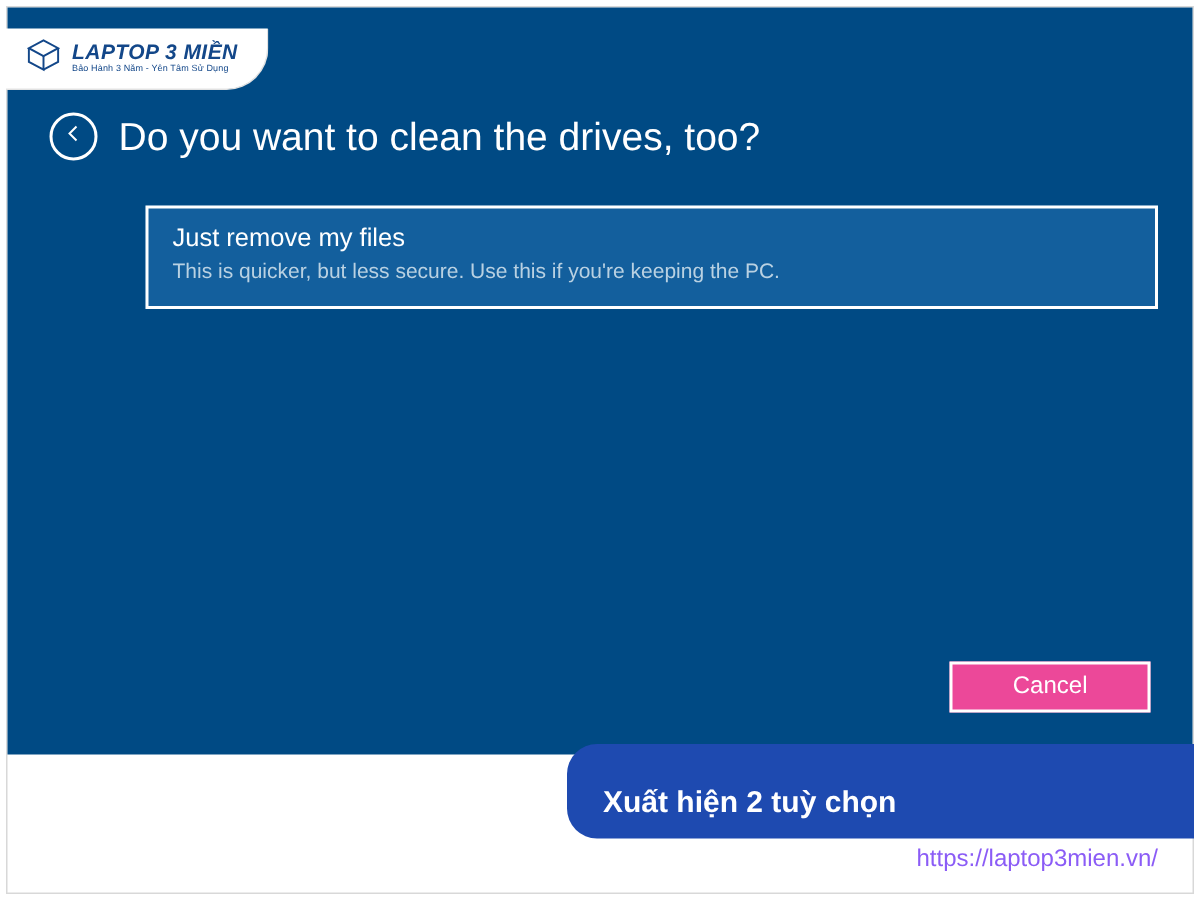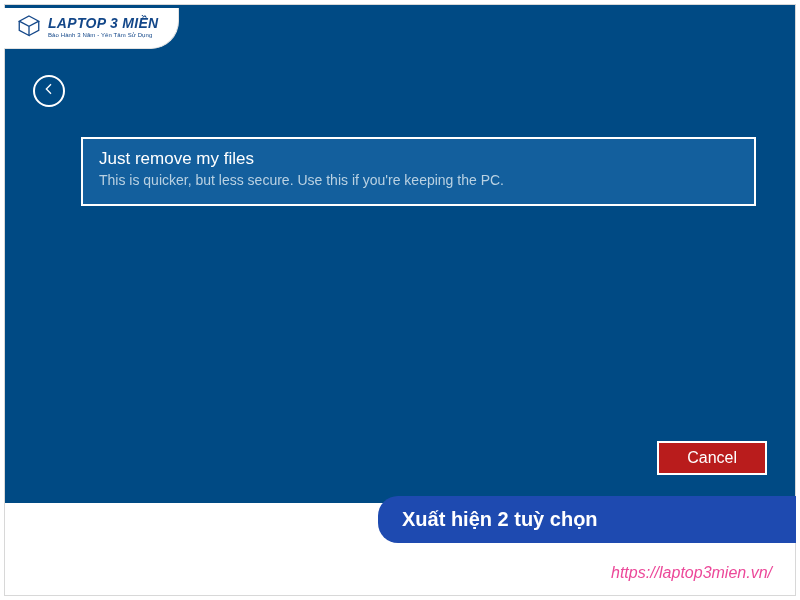--- a/index.html
+++ b/index.html
@@ -11,21 +11,21 @@
   position: relative;
   overflow: hidden;
 }
 .outer-border {
   position: absolute;
   top: 4px; left: 4px; right: 4px; bottom: 4px;
   border: 1px solid #d8d8d8;
 }
 .watermark-tab {
   position: absolute;
-  top: 8px; left: 4px;
+  top: 19px; left: 4px;
   background: #ffffff;
   border: 1px solid #e2e2e2;
   border-left: none; border-top: none;
   border-radius: 0 0 28px 0;
   padding: 6px 20px 8px 12px;
   z-index: 5;
   display: flex;
   align-items: center;
   gap: 6px;
 }
@@ -59,63 +59,65 @@
 .options {
   margin-top:30px;
   margin-left:48px;
   display:flex;flex-direction:column;gap:18px;
 }
 .option {
   border:1px solid #ffffff;
   padding:10px 16px 14px 16px;
   cursor:pointer;
   width: 675px;
+  margin-left: 16px;
 }
 .option.highlight {
   background: #135f9d;
   border:2px solid #fff;
 }
 .opt-title{font-size:17px;color:#fff;font-weight:400;margin-bottom:2px}
 .opt-desc{font-size:14px;color:#b9d1e2;line-height:1.35;font-weight:300}
 .cancel-btn{
   position:absolute;
   right:28px;bottom:28px;
-  border:2px solid #fff;background:#b91c1c;color:#fff;
-  padding:6px 28px;font-size:16px;cursor:pointer;
+  border:2px solid #fff;background:#ec4899;color:#fff;
+  padding:6px 40px;font-size:16px;cursor:pointer;
 }
 .caption-pill{
   position:absolute;
   left:378px; top:496px;
   background:#1e4ab0;color:#fff;
   border-radius:20px 0 0 20px;
-  padding:12px 32px 12px 24px;
+  padding:28px 32px 12px 24px;
   font-size:20px;font-weight:600;
   width: 418px;
   z-index:6;
 }
 .footer-url{
   position:absolute;
   right:28px; bottom:18px;
-  color:#ec4899;font-size:16px;font-style:italic;
+  color:#8b5cf6;font-size:16px;
 }
 </style>
 </head>
 <body>
 
 <div class="outer-border"></div>
 
 <div class="winblue">
   <div class="header-row">
     <div class="back-circle">
       <span>
         <svg viewBox="0 0 24 24">
             <path d="M15 5l-7 7 7 7"></path>
           </svg>
       </span>
     </div>
+    <div class="title">Do you want to clean the drives, too?</div>
   </div>
 
   <div class="options">
     <div class="option highlight">
       <div class="opt-title">Just remove my files</div>
       <div class="opt-desc">This is quicker, but less secure. Use this if you're keeping the PC.</div>
     </div>
   </div>
 
   <button class="cancel-btn">Cancel</button>

